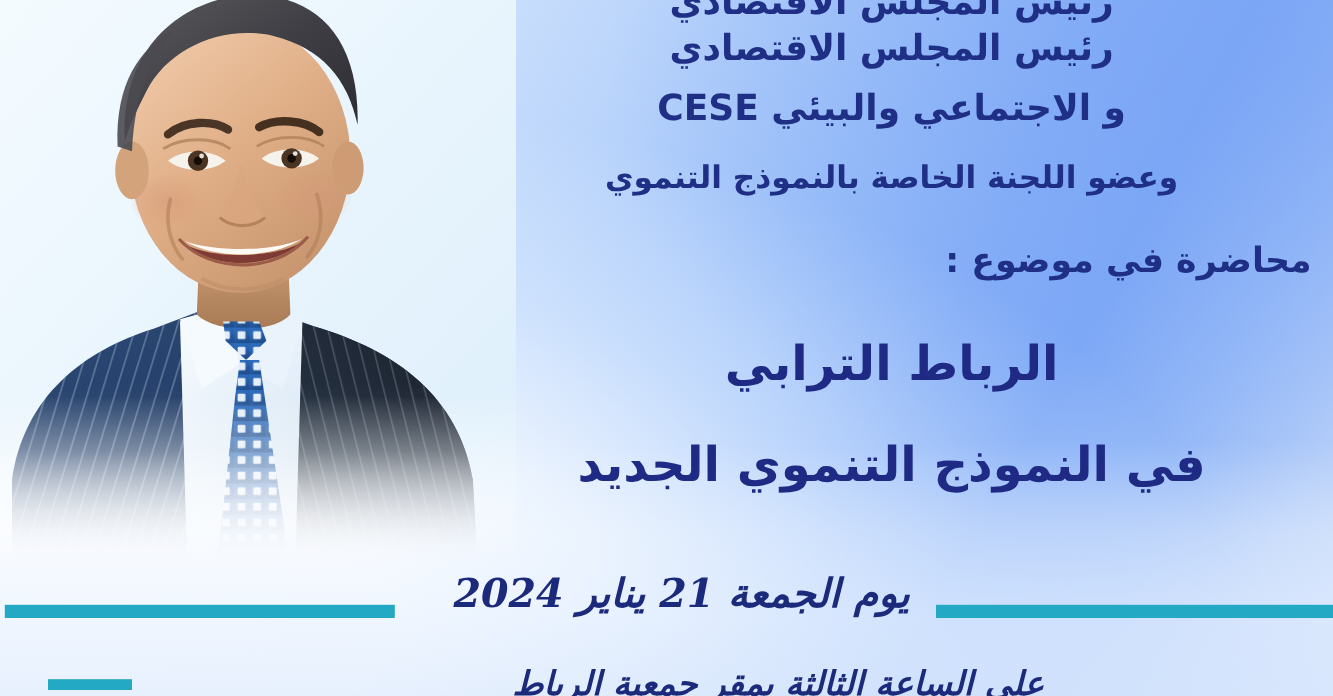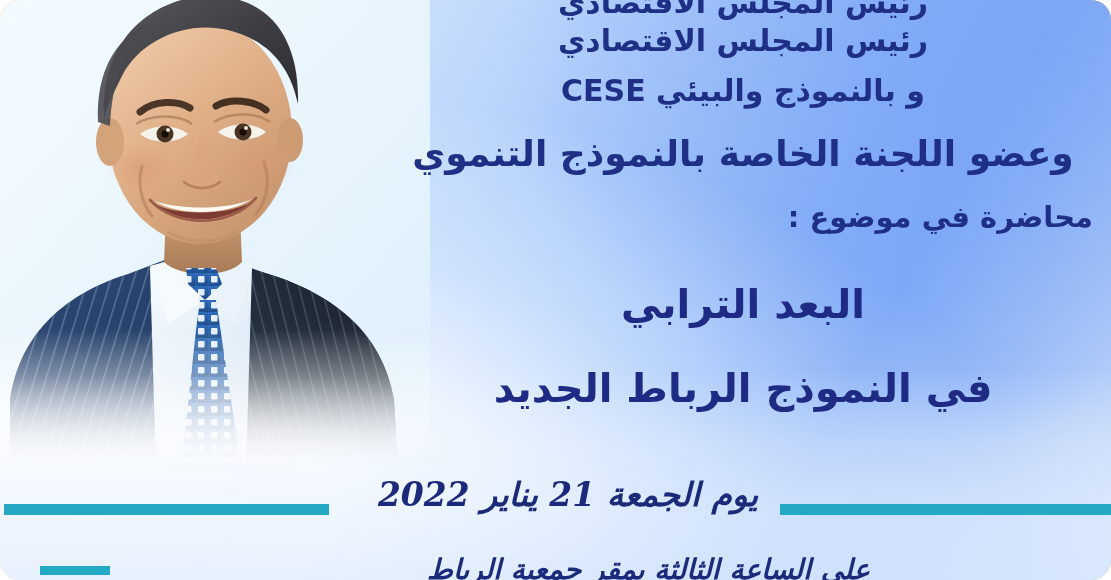--- a/index.html
+++ b/index.html
@@ -8,21 +8,20 @@
     padding: 0;
     background: #ffffff;
   }
   #poster {
     position: relative;
     width: 1111px;
     height: 580px;
     overflow: hidden;
     font-family: "DejaVu Sans", "Liberation Sans", sans-serif;
     background: #eab308;
-    border-radius: 20px;
   }
 
   
   .bg-base {
     position: absolute;
     inset: 0;
     background:
       radial-gradient(ellipse 120% 110% at 8% 88%,
           rgba(255,255,255,1) 0%,
           rgba(255,255,255,0.98) 18%,
@@ -94,21 +93,21 @@
   }
   .line {
     color: #1f2f86;
     font-weight: 700;
     line-height: 1.0;
     white-space: nowrap;
   }
   .l-role1  { position: absolute; top: -12px; right: 0; left: 0; font-size: 30px; color: #1f2f86; }
   .l-role2  { position: absolute; top: 26px;  right: 0; left: 0; font-size: 30px; }
   .l-role3  { position: absolute; top: 76px;  right: 0; left: 0; font-size: 30px; }
-  .l-role4  { position: absolute; top: 136px; right: 0; left: 0; font-size: 36px; }
+  .l-role4  { position: absolute; top: 136px; right: 0; left: 0; font-size: 26px; }
   .l-subj   { position: absolute; top: 203px; right: 0; left: 0; font-size: 29px; text-align: right; }
 
   .l-title1 {
     position: absolute; top: 284px; right: 0; left: 0;
     font-size: 40px; letter-spacing: 0px;
     color: #1e2a84;
   }
   .l-title2 {
     position: absolute; top: 368px; right: 0; left: 0;
     font-size: 40px;
@@ -299,30 +298,30 @@
 
       <path d="M 168 232 C 188 244 216 244 236 232" stroke="#b98b64" stroke-width="3" fill="none" opacity="0.5"></path>
 
       <rect x="0" y="330" width="430" height="140" fill="url(#fadeBot)"></rect>
     </svg>
   </div>
 
   <div class="text-col">
     <div class="line l-role1">رئيس المجلس الاقتصادي</div>
     <div class="line l-role2">رئيس المجلس الاقتصادي</div>
-    <div class="line l-role3">و بالنموذج والبيئي CESE</div>
+    <div class="line l-role3">و الاجتماعي والبيئي CESE</div>
     <div class="line l-role4">وعضو اللجنة الخاصة بالنموذج التنموي</div>
     <div class="line l-subj">محاضرة في موضوع :</div>
 
-    <div class="line l-title1">البعد الترابي</div>
-    <div class="line l-title2">في النموذج  الرباط الجديد</div>
+    <div class="line l-title1">الرباط الترابي</div>
+    <div class="line l-title2">في النموذج  التنموي الجديد</div>
   </div>
 
   <div class="rule rule-left"></div>
-  <div class="date-text">يوم الجمعة 21 يناير 2022</div>
+  <div class="date-text">يوم الجمعة 21 يناير 2024</div>
   <div class="rule rule-right"></div>
 
   <div class="bottom-rule"></div>
   <div class="bottom-clip">
     <span>على الساعة الثالثة بمقر جمعية الرباط</span>
   </div>
 
 </div>
 
 </body></html>

